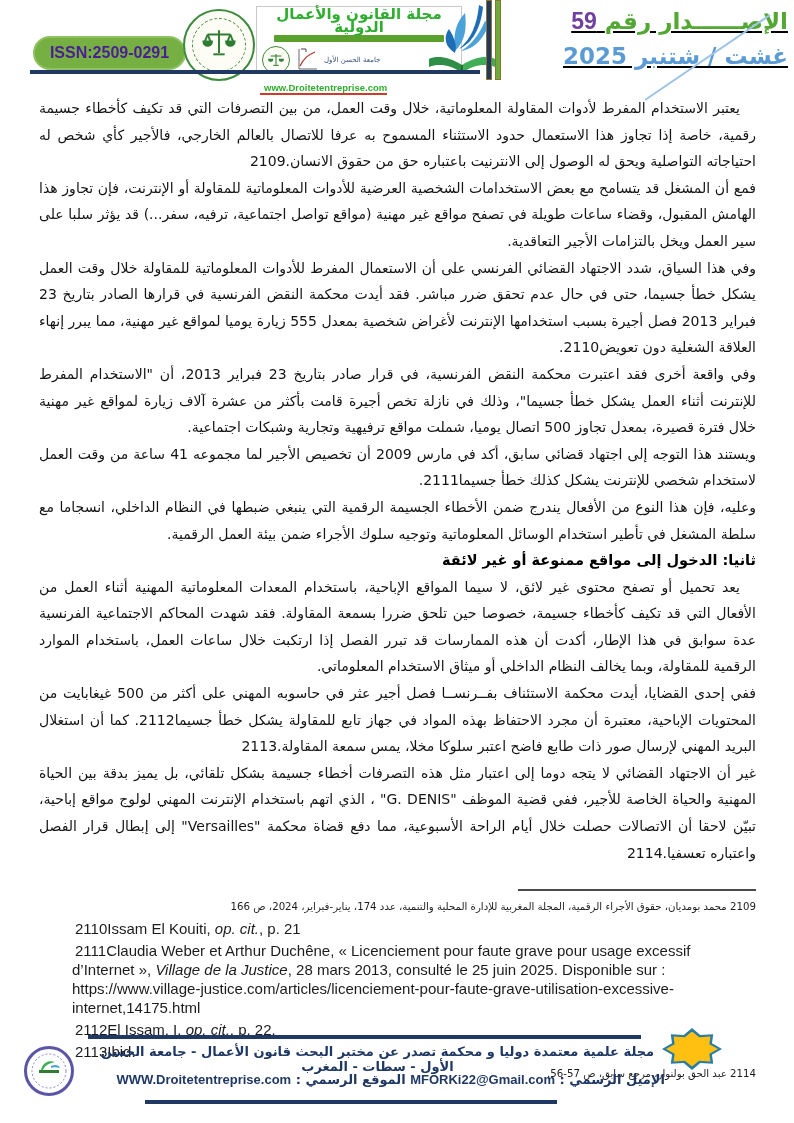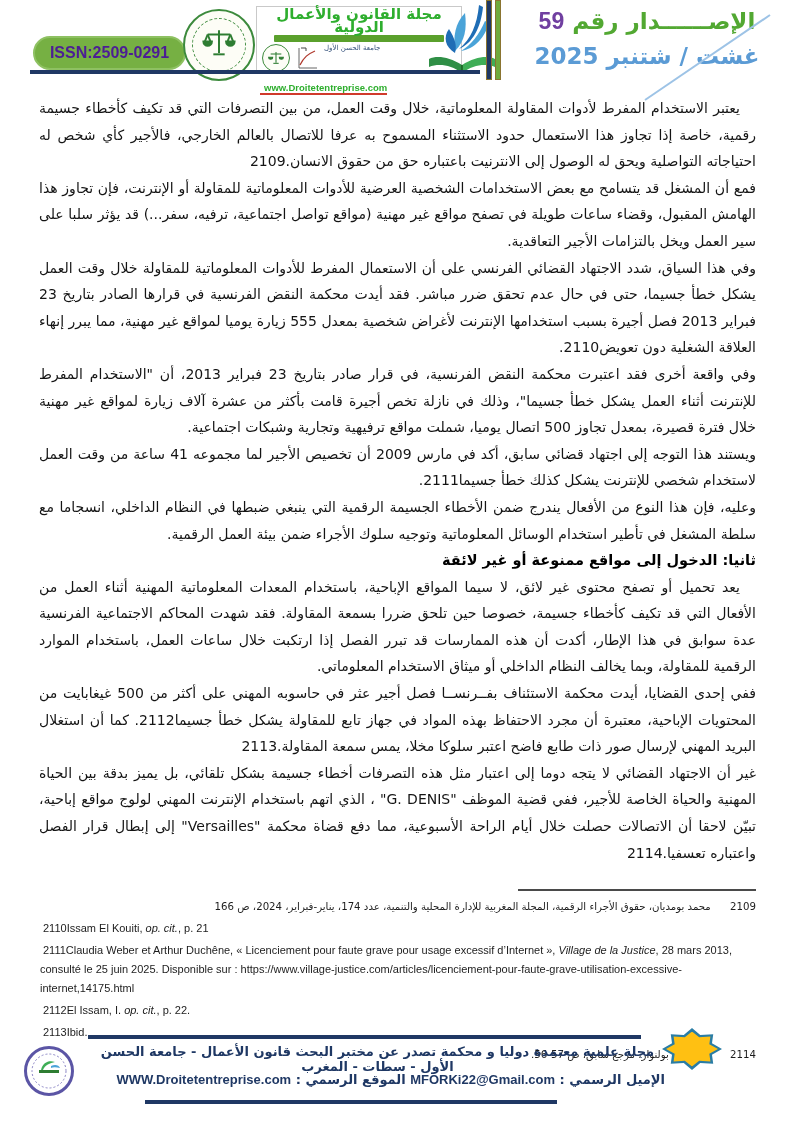--- a/index.html
+++ b/index.html
@@ -23,58 +23,58 @@
   }
   .seal-big .inner-ring{
     position:absolute; inset:7px; border:1px dashed #3c8a3c; border-radius:50%;
   }
   .journal-box{
     position:absolute; left:256px; top:6px; width:206px; height:67px;
     background:#fff; border:1px solid #c9c9c9; padding:1px 3px;
   }
   .jb-title{ color:#2eae2e; font-weight:bold; font-size:15px; text-align:center; direction:rtl; line-height:13px; }
   .jb-strip{ height:7px; margin:1px 14px 2px; background:#5aa02c; border-radius:1px; }
-  .jb-row{ display:flex; justify-content:flex-start; gap:5px; height:32px; padding:0 2px; }
+  .jb-row{ display:flex; align-items:center; justify-content:flex-start; gap:5px; height:32px; padding:0 2px; }
   .seal-small{
     width:28px; height:28px; border:1.5px solid #3c8a3c; border-radius:50%;
     display:flex; align-items:center; justify-content:center; background:#fdfdf6; flex:0 0 auto;
   }
   .jb-univ{ font-size:7px; color:#35527c; direction:rtl; text-align:center; line-height:9px; }
   .jb-site{ color:#2eae2e; font-weight:bold; font-size:9.5px; text-align:left; padding-left:4px;
             font-family:"Liberation Sans",sans-serif; display:inline-block;
             border-bottom:2px solid #d03a2b; line-height:11px; }
   .bird-logo{ position:absolute; left:426px; top:3px; width:72px; height:80px; }
   .vbars{ position:absolute; left:486px; top:0; height:80px; display:flex; gap:3px; }
   .vb{ width:6px; height:80px; border:1px solid #8a7430; }
   .vb.navy{ background:#1f3864; }
   .vb.green{ background:#6faa3c; }
-  .issue-block{ position:absolute; left:506px; top:5px; width:282px; direction:rtl; text-align:center; }
+  .issue-block{ position:absolute; left:506px; top:5px; width:282px; direction:rtl; text-align:right;text-decoration:underline; }
   .issue-line{ font-size:23px; font-weight:bold; color:#52a832; line-height:32px; }
   .issue-line .num{ color:#703fa0; font-family:"Liberation Sans",sans-serif; }
   .date-line{ font-size:23px; font-weight:bold; color:#5b9bd5; line-height:34px; margin-top:2px;}
   .slash-svg{ position:absolute; left:630px; top:5px; width:160px; height:100px; }
   .header-rule{ position:absolute; left:30px; top:70px; width:450px; height:4px; background:#203864; }
   
   .body-text{
     position:absolute; top:95px; left:39px; width:717px; height:792px;
     direction:rtl; text-align:justify; color:#141414;
     font-size:14px; line-height:26.6px; overflow:hidden;
   }
   .body-text p{ margin:0; }
   .body-text p.indent{ text-indent:16px; }
   .body-text h3{ font-size:14.5px; font-weight:bold; color:#000; line-height:26.6px; }
   
   .fn-sep{ position:absolute; top:889px; right:38px; width:238px; height:2px; background:#4a4a4a; }
   .footnotes{ position:absolute; top:897px; left:40px; width:716px; }
   .fn{ margin:0 0 3px; color:#1c1c1c; }
-  .fn-fr{ direction:ltr; text-align:left; font-family:"Liberation Sans",sans-serif; font-size:11px; line-height:19px; }
+  .fn-fr{ direction:ltr; text-align:left; font-family:"Liberation Sans",sans-serif; font-size:15px; line-height:19px;margin-left:32px; }
   .fn-ar{ direction:rtl; text-align:right; font-size:10.2px; line-height:19px; }
   .fn i{ font-style:italic; }
   .fn .num{ margin-left:3px; }
-  .fn-ar .num{ margin-left:16px; margin-right:0; }
+  .fn-ar .num{ margin-left:0; margin-right:0; }
   
   .footer-rule-top{ position:absolute; left:88px; top:1035px; width:553px; height:4px; background:#1f3864; }
   .page-badge{ position:absolute; left:662px; top:1028px; width:60px; height:42px;
     clip-path:polygon(50% 0%,63.8% 16.7%,85.4% 14.6%,83.3% 36.2%,100% 50%,83.3% 63.8%,85.4% 85.4%,63.8% 83.3%,50% 100%,36.2% 83.3%,14.6% 85.4%,16.7% 63.8%,0% 50%,16.7% 36.2%,14.6% 14.6%,36.2% 16.7%);
     background:#2a7da5; display:flex; align-items:center; justify-content:center; }
   .page-badge .badge-in{ width:52px; height:35px;
     clip-path:polygon(50% 0%,63.8% 16.7%,85.4% 14.6%,83.3% 36.2%,100% 50%,83.3% 63.8%,85.4% 85.4%,63.8% 83.3%,50% 100%,36.2% 83.3%,14.6% 85.4%,16.7% 63.8%,0% 50%,16.7% 36.2%,14.6% 14.6%,36.2% 16.7%);
     background:#ffc012; display:flex; align-items:center; justify-content:center; }
   .page-badge .badge-in span{ color:#7f1d1d; font-weight:bold; font-size:12px; font-family:"Liberation Sans",sans-serif;margin-top:44px; }
   .footer-line1{ position:absolute; top:1044px; left:90px; width:575px; direction:rtl; text-align:center;

